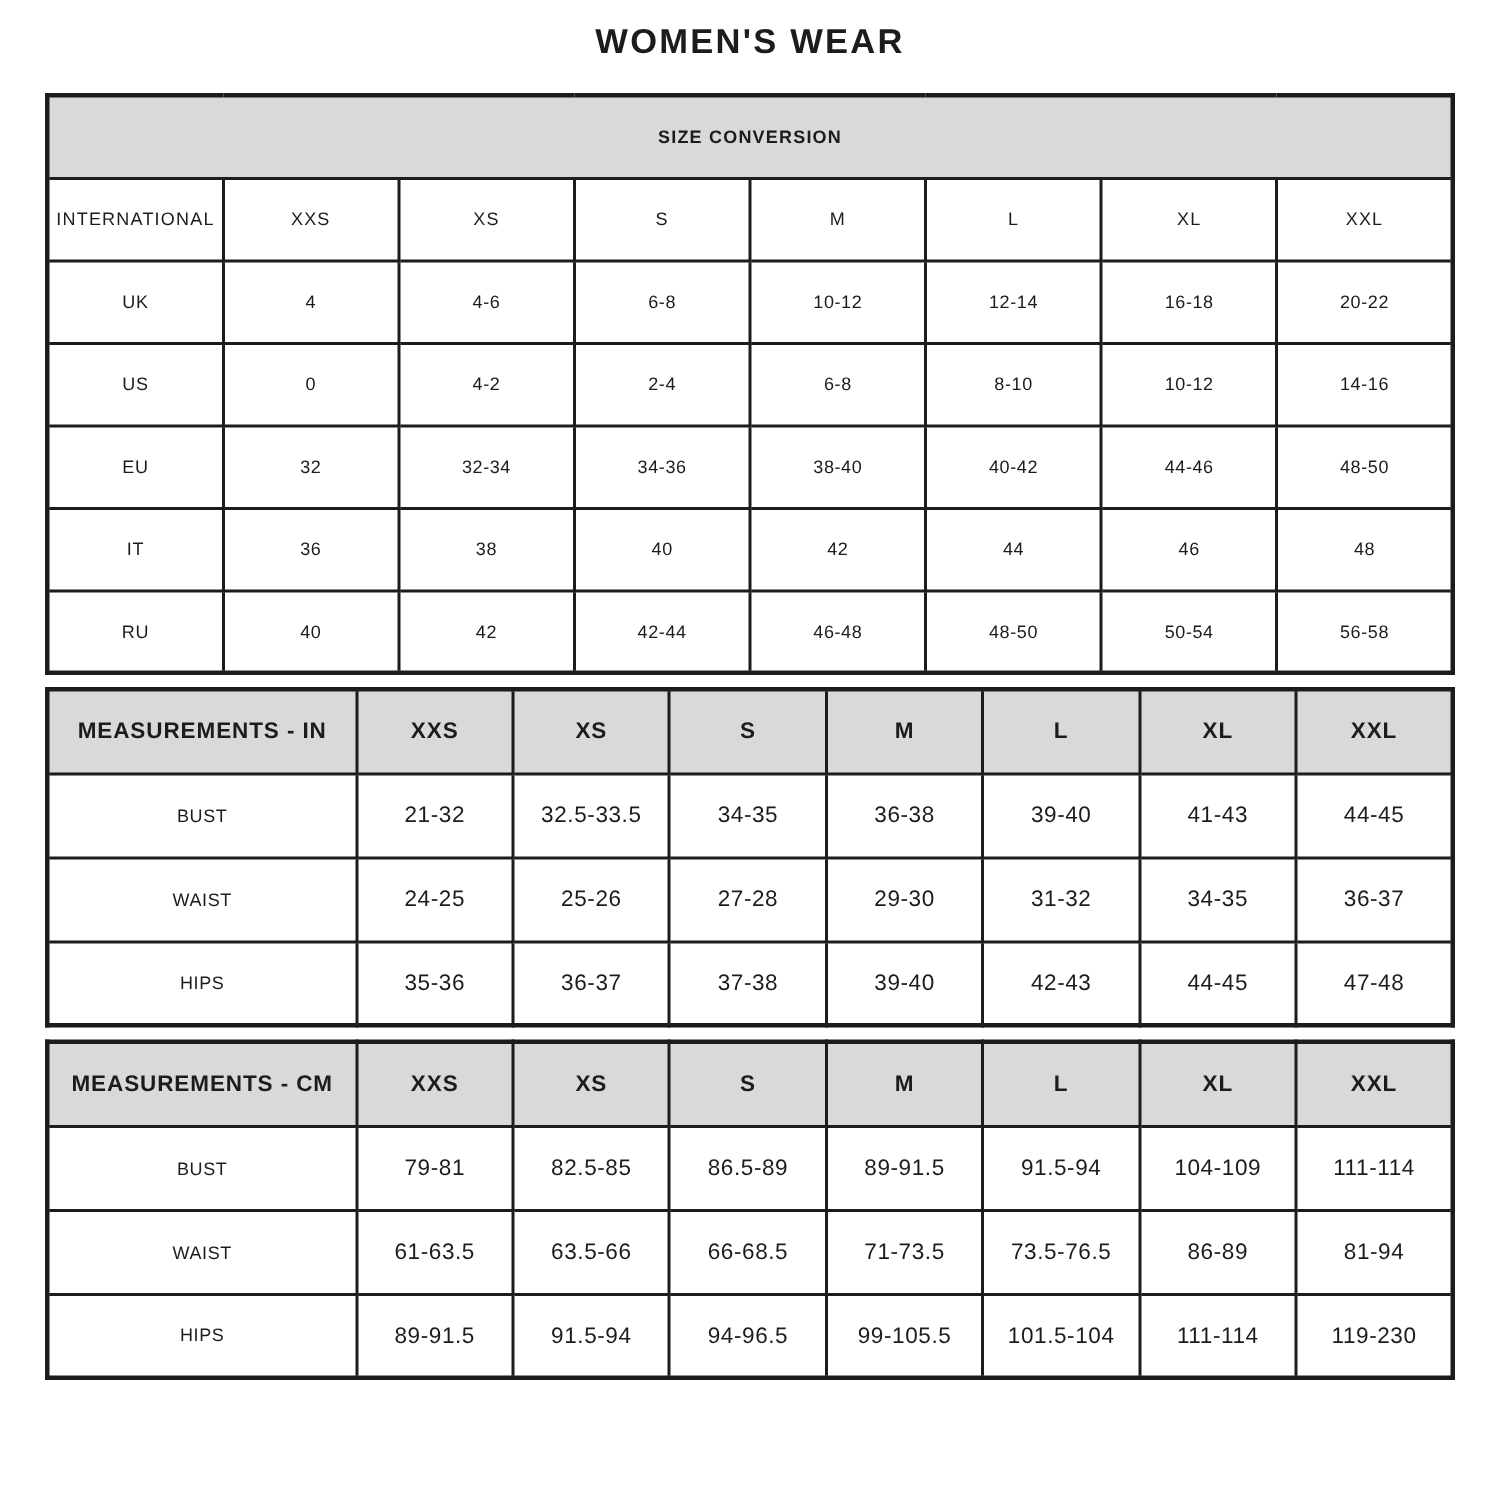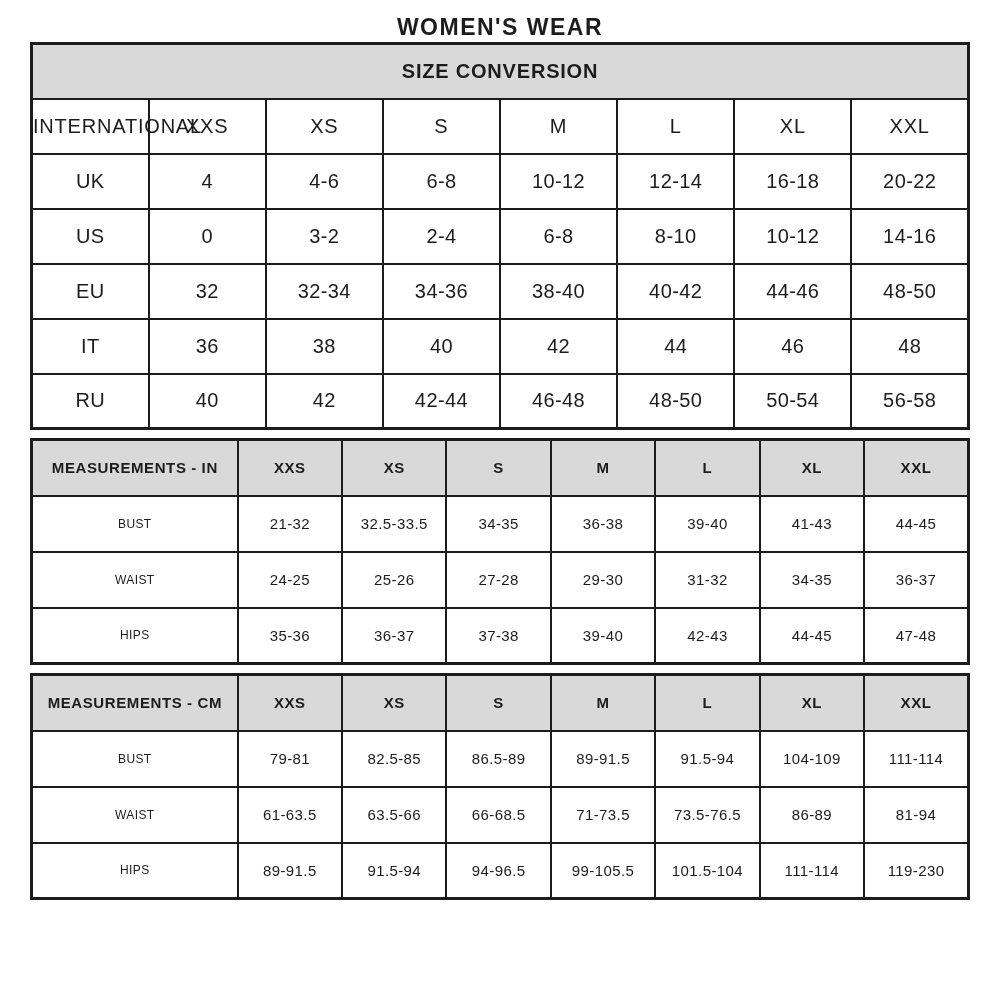--- a/index.html
+++ b/index.html
@@ -13,21 +13,21 @@
     width: 1000px;
     height: 1000px;
     padding: 14px 30px 0 30px;
   }
   .page-title {
     text-align: center;
     font-size: 23px;
     font-weight: bold;
     letter-spacing: 1.5px;
     color: #1c1c1c;
-    margin-bottom: 1px;
+    margin-bottom: 21px;
   }
   table {
     width: 100%;
     border-collapse: collapse;
     border: 3px solid #1c1c1c;
     table-layout: fixed;
     margin-bottom: 8px;
   }
   td {
     border: 2px solid #1c1c1c;
@@ -37,21 +37,21 @@
   }
   
   .banner {
     background: #d9d9d9;
     font-weight: bold;
     font-size: 15px;
     height: 52px;
     letter-spacing: 0.8px;
   }
   
-  .t1 td { font-size: 20px; height: 55px; }
+  .t1 td { font-size: 12px; height: 55px; }
   .t1 td:first-child { width: 17.7%; }
   .t1 .head-row td { background: #ffffff; font-weight: normal; letter-spacing: 0.8px; }
   
   .t2 td:first-child { width: 22%; }
   .t2 .head-row td {
     background: #d9d9d9;
     font-weight: bold;
     font-size: 15px;
     height: 56px;
     letter-spacing: 0.6px;
@@ -86,21 +86,21 @@
           <td class="value-cell">4-6</td>
           <td class="value-cell">6-8</td>
           <td class="value-cell">10-12</td>
           <td class="value-cell">12-14</td>
           <td class="value-cell">16-18</td>
           <td class="value-cell">20-22</td>
         </tr>
         <tr class="data-row">
           <td class="row-label">US</td>
           <td class="value-cell">0</td>
-          <td class="value-cell">3-2</td>
+          <td class="value-cell">4-2</td>
           <td class="value-cell">2-4</td>
           <td class="value-cell">6-8</td>
           <td class="value-cell">8-10</td>
           <td class="value-cell">10-12</td>
           <td class="value-cell">14-16</td>
         </tr>
         <tr class="data-row">
           <td class="row-label">EU</td>
           <td class="value-cell">32</td>
           <td class="value-cell">32-34</td>

